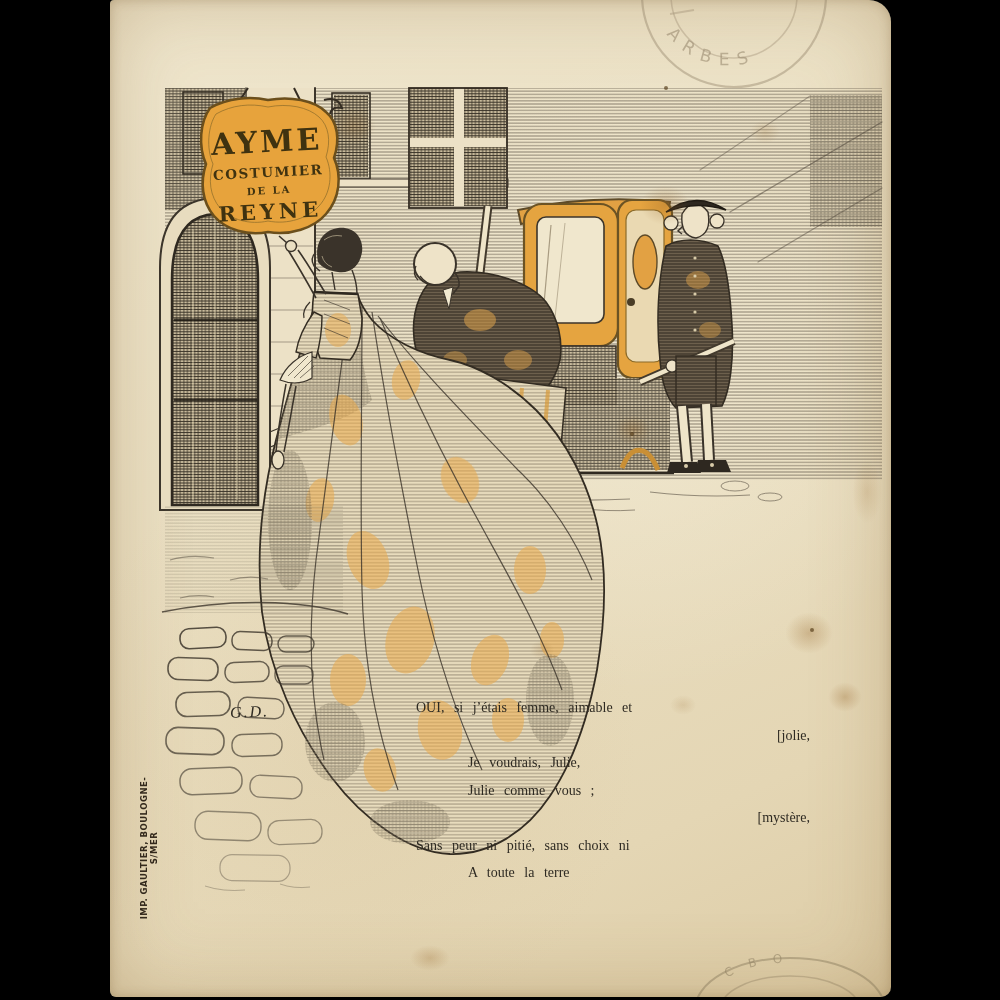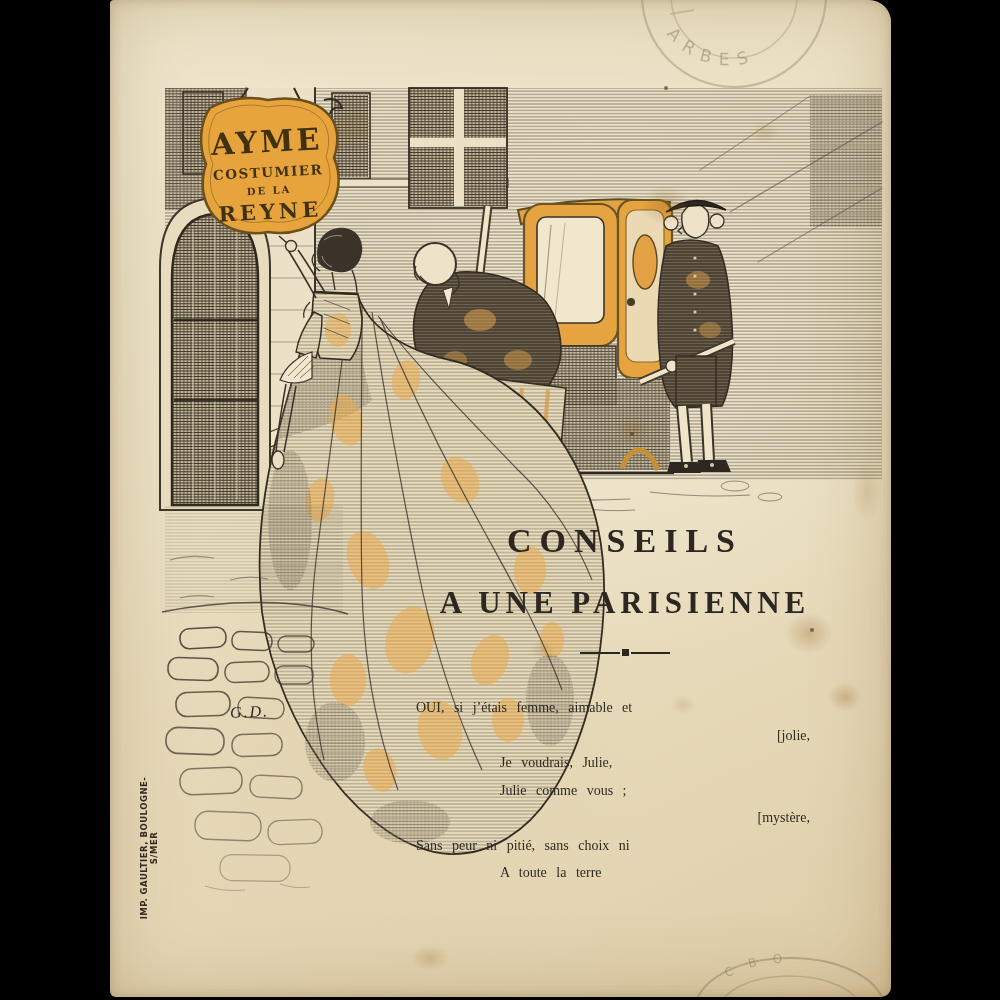--- a/index.html
+++ b/index.html
@@ -19,21 +19,21 @@
 
   .title-block{position:absolute;left:310px;top:522px;width:410px;text-align:center;color:#2c2720;}
   .title-1{font-size:34px;font-weight:bold;letter-spacing:8px;}
   .title-2{font-size:31px;font-weight:bold;letter-spacing:5px;margin-top:25px;}
   .divider{margin:27px auto 0;width:90px;height:9px;display:flex;align-items:center;justify-content:center;}
   .divider .rule{flex:1;height:2px;background:#2c2720;}
   .divider .gem{width:7px;height:7px;background:#2c2720;margin:0 2px;}
 
   .poem{position:absolute;left:306px;top:694px;width:394px;color:#2e2a22;
         font-size:14px;line-height:27.5px;word-spacing:6px;}
-  .poem .in{margin-left:84px;}
+  .poem .in{margin-left:52px;}
   .poem .right{text-align:right;word-spacing:2px;}
 
   .signature{position:absolute;left:120px;top:703px;font-style:italic;font-size:16px;
              letter-spacing:2px;color:#2e2a22;transform:rotate(-2deg);}
   .printer{position:absolute;left:-37px;top:838px;width:152px;text-align:center;
            transform:rotate(-90deg);font-family:"DejaVu Sans",sans-serif;
            font-size:8.5px;font-weight:bold;letter-spacing:.5px;color:#33291c;}
 </style>
 </head>
 <body>
@@ -327,29 +327,20 @@
 
       <g fill="none" opacity="0.8">
         <ellipse cx="680" cy="1010" rx="95" ry="52" stroke="#7c6d52" stroke-width="2" opacity="0.5"></ellipse>
         <ellipse cx="680" cy="1010" rx="70" ry="34" stroke="#7c6d52" stroke-width="1.5" opacity="0.4"></ellipse>
         <text font-size="12" letter-spacing="6" fill="#7c6d52" opacity="0.55" font-family="DejaVu Sans, sans-serif">
           <textPath href="#pmArcB" startOffset="12%">C B O</textPath>
         </text>
       </g>
     </svg>
 
-    <div class="title-block">
-      <div class="title-1">CONSEILS</div>
-      <div class="title-2">A UNE PARISIENNE</div>
-      <div class="divider">
-        <span class="rule"></span>
-          <span class="gem"></span>
-          <span class="rule"></span>
-      </div>
-    </div>
 
     <div class="poem">
       <div class="line flush">OUI, si j’étais femme, aimable et</div>
       <div class="line right">[jolie,</div>
       <div class="line in">Je voudrais, Julie,</div>
       <div class="line in">Julie comme vous ;</div>
       <div class="line right">[mystère,</div>
       <div class="line flush">Sans peur ni pitié, sans choix ni</div>
       <div class="line in">A toute la terre</div>
     </div>

